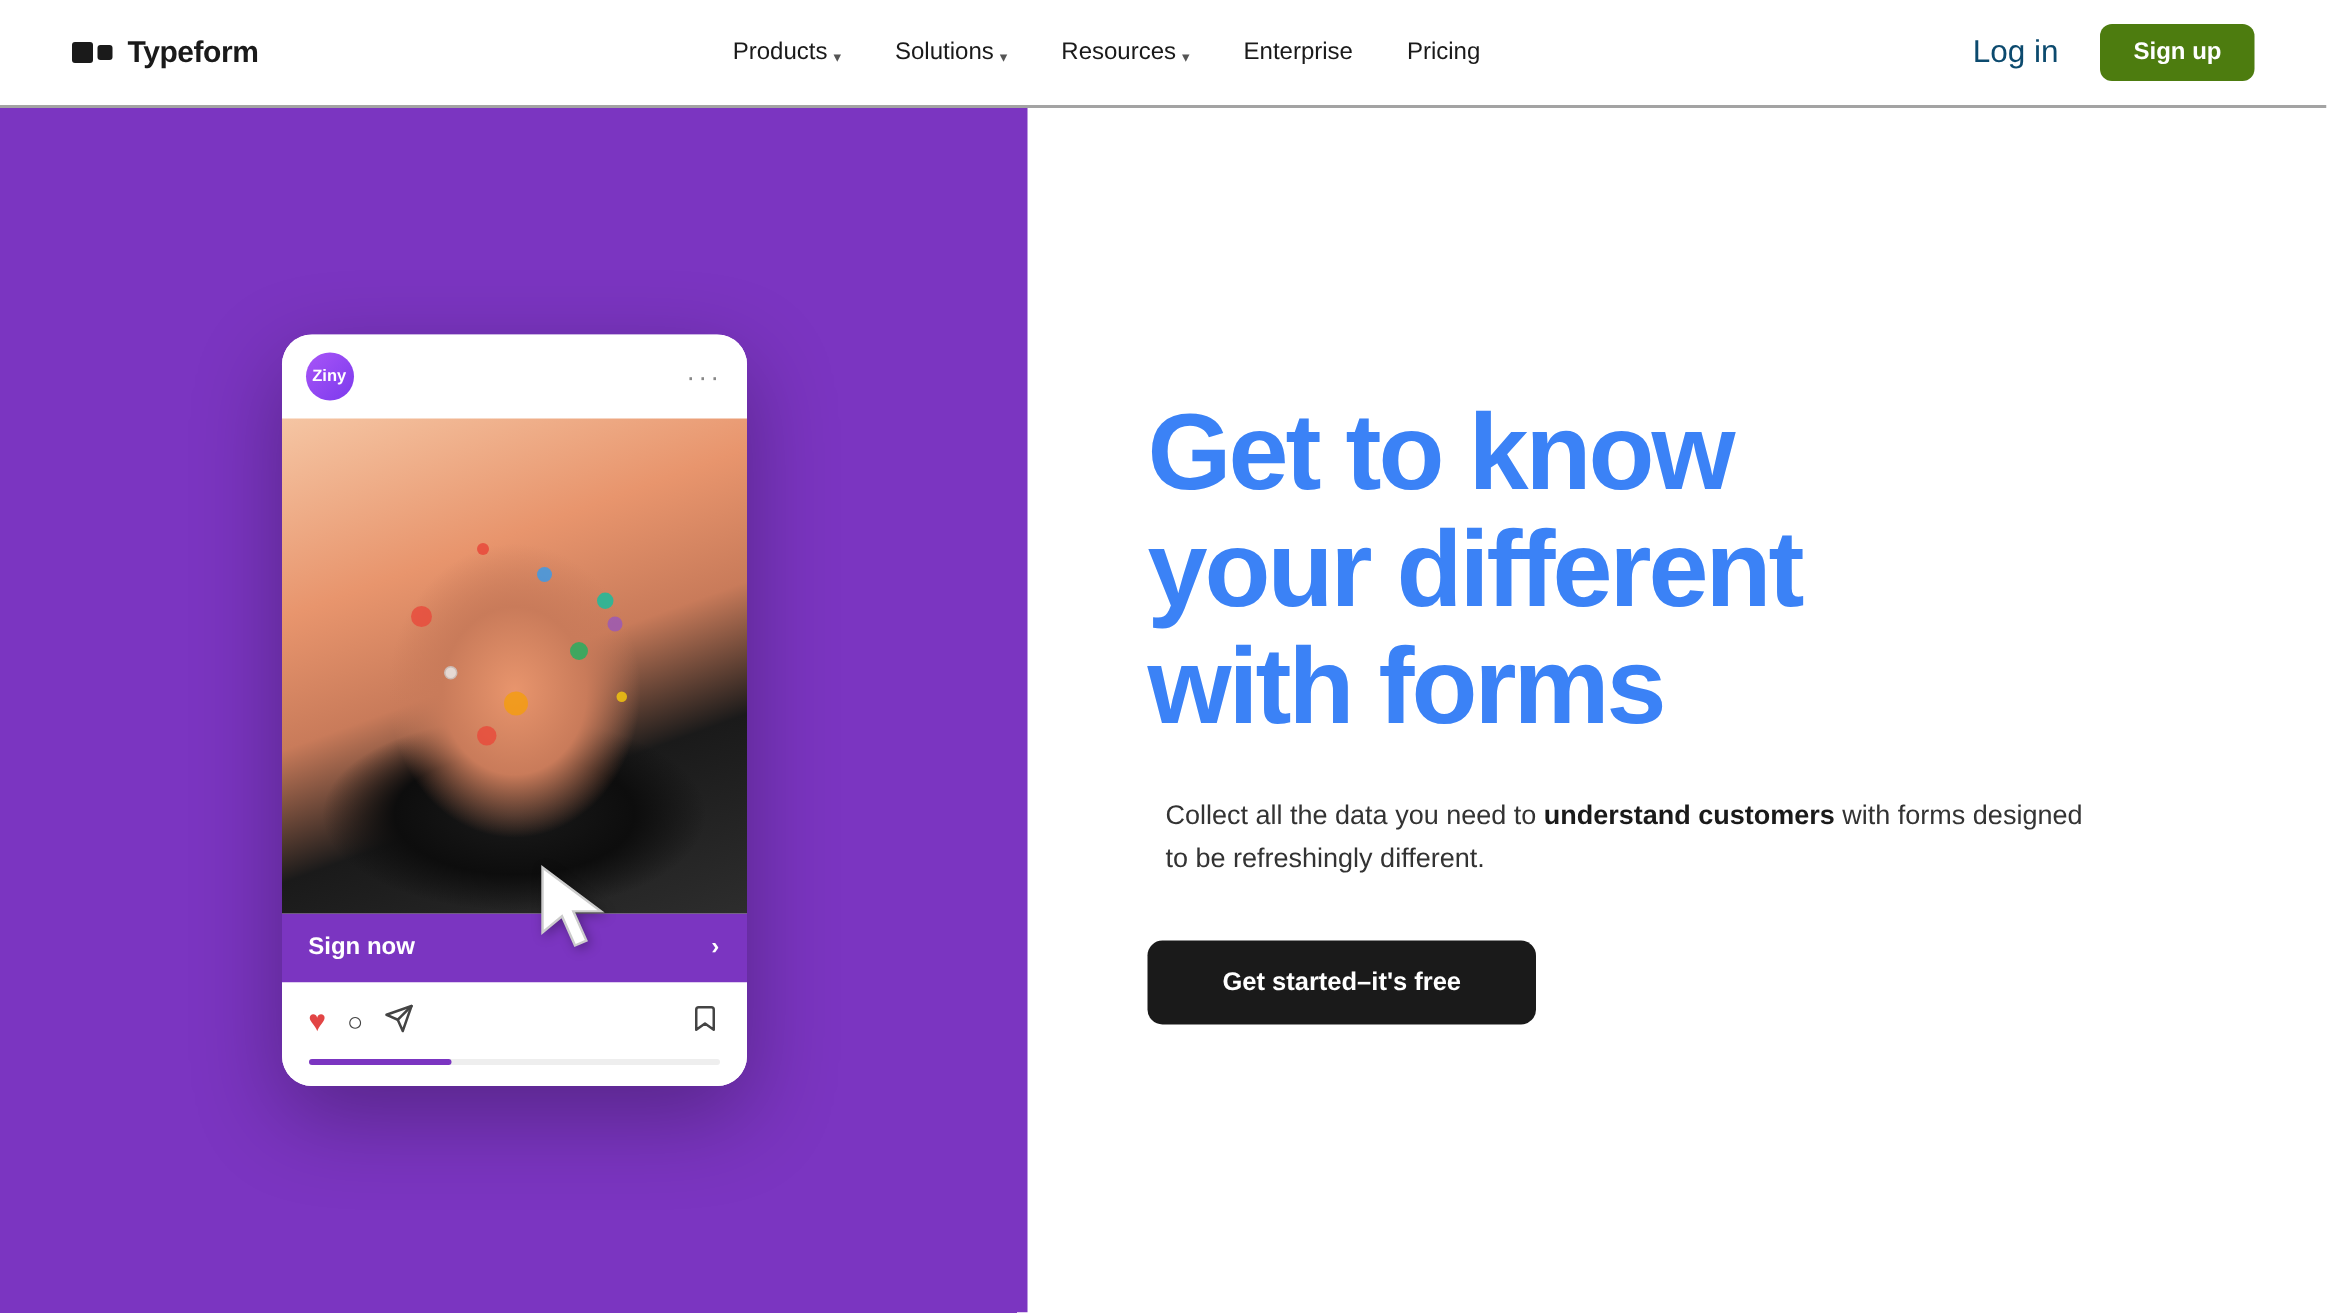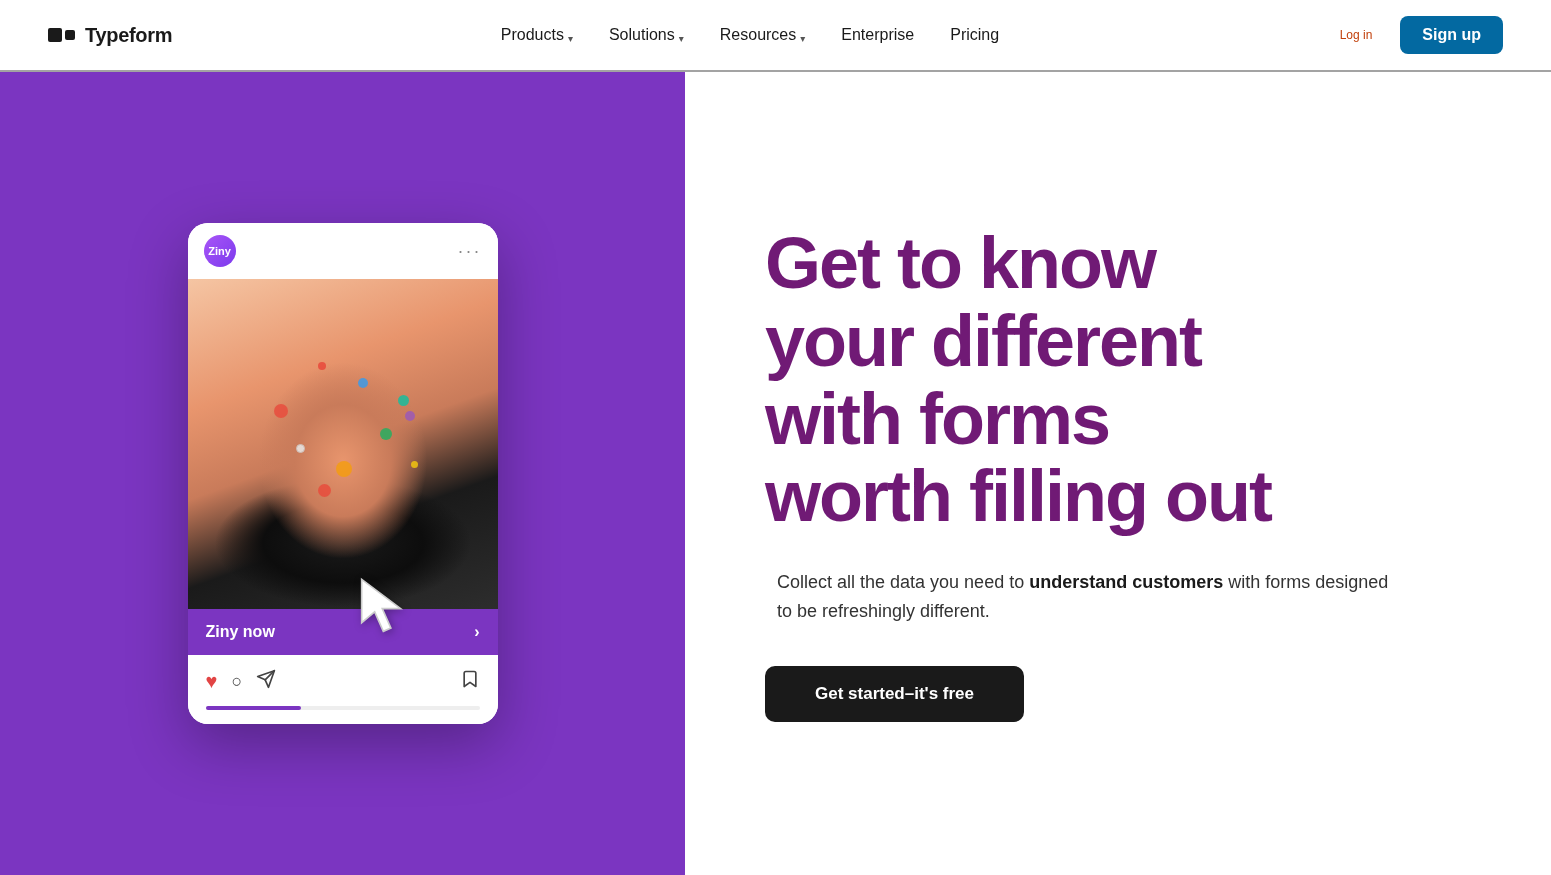--- a/index.html
+++ b/index.html
@@ -71,34 +71,34 @@
     .chevron {
       font-size: 10px;
       color: #555;
     }
     .nav-right {
       display: flex;
       align-items: center;
       gap: 16px;
     }
     .btn-login {
-      font-size: 12px;
+      font-size: 21px;
       font-weight: 500;
-      color: #c2410c;
+      color: #0c4a6e;
       background: none;
       border: none;
       cursor: pointer;
       padding: 8px 12px;
       border-radius: 6px;
     }
     .btn-signup {
       font-size: 16px;
       font-weight: 600;
       color: #fff;
-      background: #0369a1;
+      background: #4d7c0f;
       border: none;
       cursor: pointer;
       padding: 10px 22px;
       border-radius: 8px;
     }
 
     
     .hero {
       display: flex;
       align-items: stretch;
@@ -239,21 +239,21 @@
       flex: 1;
       display: flex;
       flex-direction: column;
       justify-content: center;
       padding: 60px 80px;
     }
     .hero-heading {
       font-size: 72px;
       font-weight: 800;
       line-height: 1.08;
-      color: #701a75;
+      color: #3b82f6;
       letter-spacing: -2px;
       margin-bottom: 32px;
     }
     .hero-sub {
       font-size: 18px;
       color: #333;
       line-height: 1.6;
       max-width: 620px;
       margin-bottom: 40px;
       margin-left: 12px;
@@ -335,21 +335,21 @@
           <div class="gem" style="width:16px;height:16px;background:#f39c12;top:55%;left:48%;opacity:0.85;"></div>
           <div class="gem" style="width:8px;height:8px;background:#e84c3d;top:25%;left:42%;opacity:0.9;"></div>
           <div class="gem" style="width:10px;height:10px;background:#9b59b6;top:40%;left:70%;opacity:0.85;"></div>
           <div class="gem" style="width:9px;height:9px;background:#ecf0f1;top:50%;left:35%;opacity:0.8;border:1px solid #ccc;"></div>
           <div class="gem" style="width:13px;height:13px;background:#e74c3c;top:62%;left:42%;opacity:0.85;"></div>
           <div class="gem" style="width:11px;height:11px;background:#1abc9c;top:35%;left:68%;opacity:0.85;"></div>
           <div class="gem" style="width:7px;height:7px;background:#f1c40f;top:55%;left:72%;opacity:0.85;"></div>
         </div>
 
         <div class="mock-shop-bar">
-          <span>Ziny now</span>
+          <span>Sign now</span>
           <span class="shop-arrow">›</span>
         </div>
 
         <div class="mock-actions">
           <div class="mock-icons-row">
             <div class="mock-icons-left">
               <span class="icon-heart">♥</span>
               <span class="icon-comment">○</span>
               <span class="icon-share">
                 <svg width="20" height="20" viewBox="0 0 24 24" fill="none" stroke="#444" stroke-width="2" stroke-linecap="round" stroke-linejoin="round">
@@ -376,21 +376,20 @@
         </svg>
       </div>
     </div>
   </div>
 
   <div class="hero-right">
     <h1 class="hero-heading">
       <span>Get to know</span><br>
       <span>your different</span><br>
       <span>with forms</span><br>
-      <span>worth filling out</span>
     </h1>
     <p class="hero-sub">
       <span>Collect all the data you need to </span><strong>understand customers</strong><span> with forms designed to be refreshingly different.</span>
     </p>
     <button class="btn-cta">Get started–it's free</button>
   </div>
 
 </section>
 
 </body></html>

